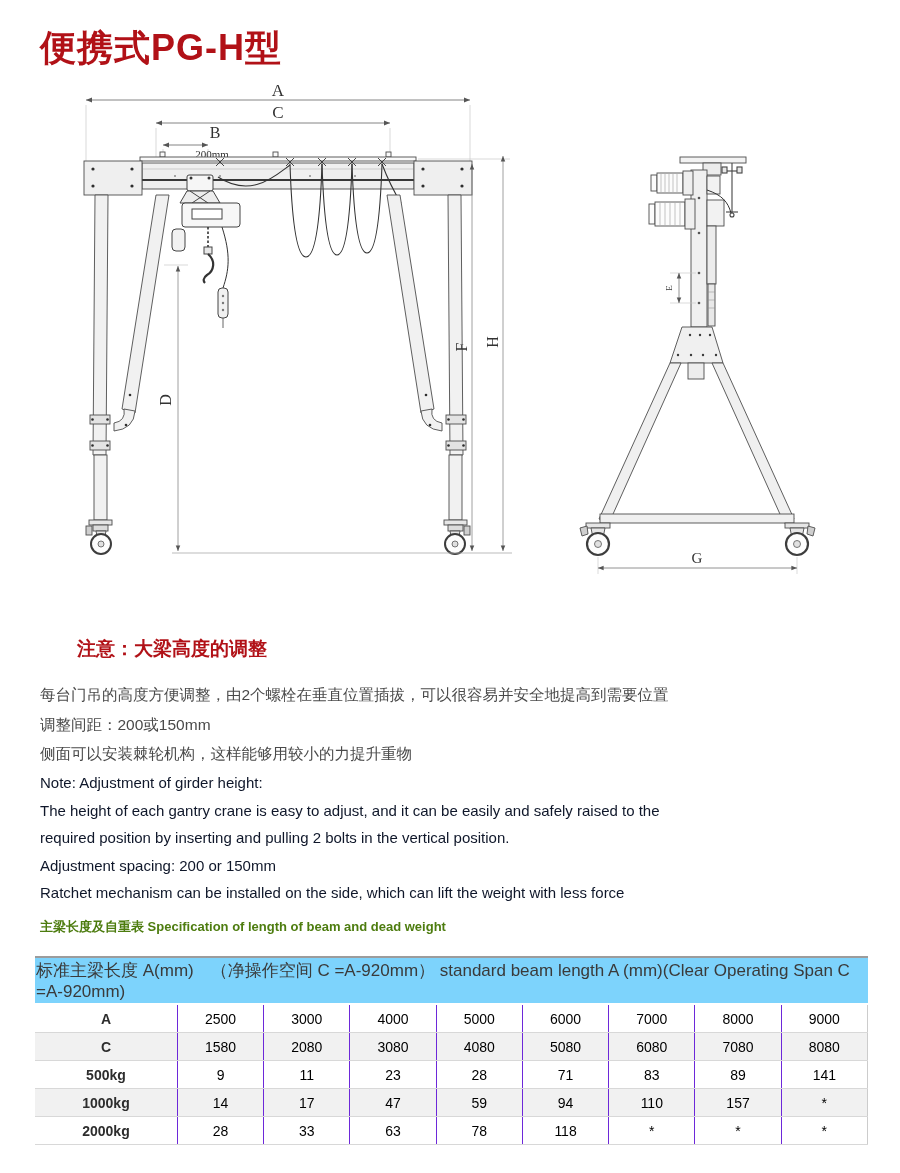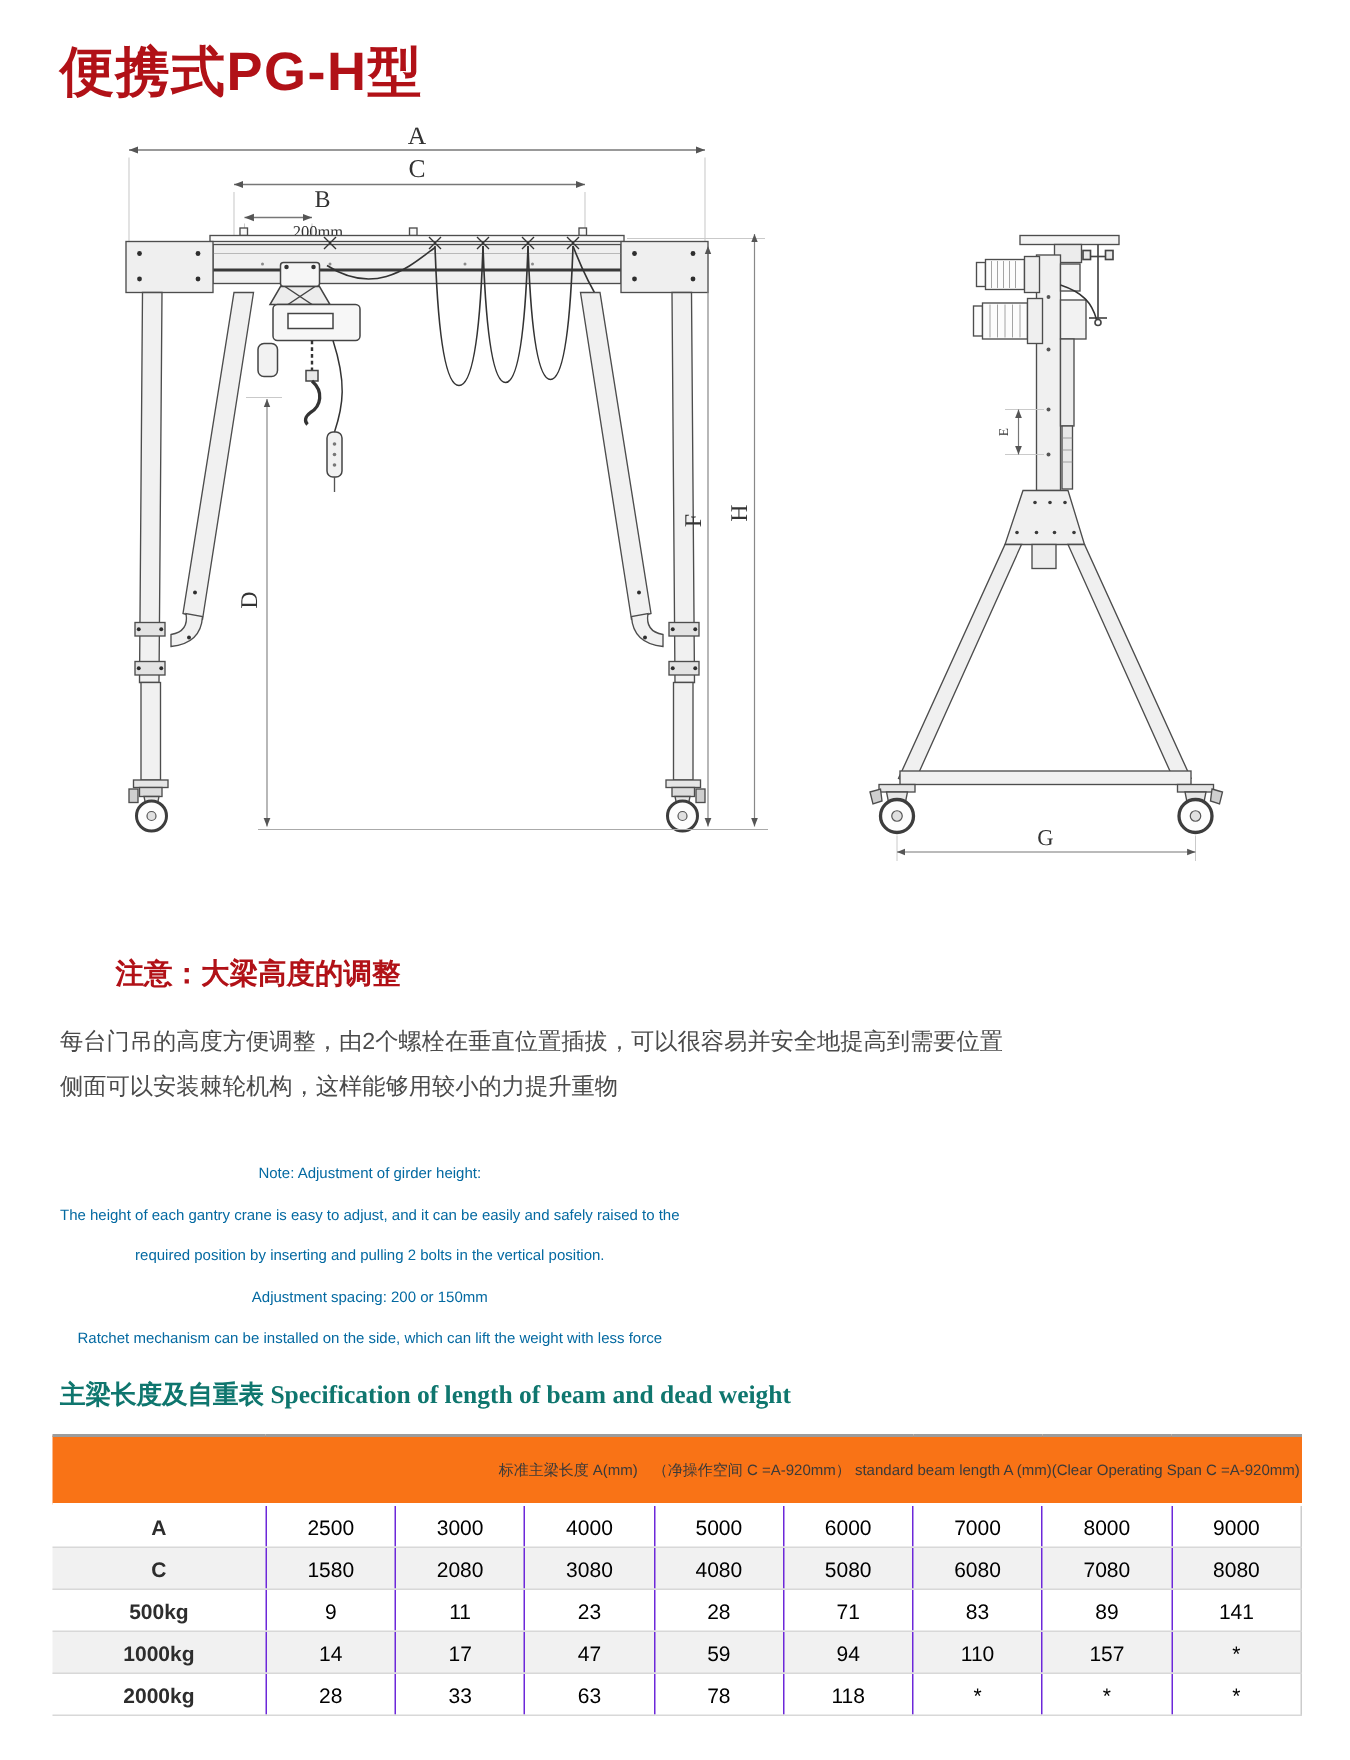--- a/index.html
+++ b/index.html
@@ -2,30 +2,30 @@
 <html><head>
 <meta charset="utf-8">
 <style>
   html,body{margin:0;padding:0;background:#fff;}
   #page{position:relative;width:900px;height:1173px;background:#fff;overflow:hidden;
         font-family:"Liberation Sans",sans-serif;}
   .abs{position:absolute;}
   #title{left:40px;top:24px;font-size:36px;font-weight:bold;color:#b11117;letter-spacing:1px;}
   #notice-heading{left:40px;top:636px;font-size:19px;font-weight:bold;color:#b11117;margin-left:37px;}
   .cn-text{left:40px;top:680px;font-size:15.5px;color:#4a4a4a;line-height:29.5px;}
-  .en-text{left:40px;top:769px;font-size:10px;color:#0369a1;line-height:27.5px;text-align:center;}
-  #spec-heading{left:40px;top:918px;font-size:17px;color:#0f766e;font-family:Liberation Serif, serif;}
+  .en-text{left:40px;top:769px;font-size:15px;color:#0f172a;line-height:27.5px;}
+  #spec-heading{left:40px;top:918px;font-size:13px;color:#4d7c0f;}
   #spec-heading .cn{font-weight:bold;}
   #spec-heading .en{font-weight:bold;}
   #spec-table-wrap{left:35px;top:956px;}
   table{border-collapse:collapse;table-layout:fixed;width:833px;}
   col.lbl{width:142px;}
   col.val{width:86px;}
-  thead th{background:#f97316;height:42px;font-weight:normal;font-size:10px;color:#3a3a3a;
-           border-top:2px solid #9c9c9c;border-bottom:2px solid #ffffff;text-align:right;}
+  thead th{background:#7dd3fc;height:42px;font-weight:normal;font-size:17px;color:#3a3a3a;
+           border-top:2px solid #9c9c9c;border-bottom:2px solid #ffffff;text-align:left;}
   tbody td{height:27px;text-align:center;font-size:14px;color:#000000;
            border-left:1px solid #6d28d9;border-bottom:1px solid #d8d8d8;padding:0;}
   tbody td:first-child{border-left:none;font-weight:bold;color:#2d2d2d;}
   tbody td:last-child{border-right:1px solid #cccccc;}
   tbody tr:nth-child(even){background:#f1f1f1;}
   .dimtxt{font-family:"Liberation Serif",serif;fill:#333;}
   svg{display:block;}
 </style>
 </head>
 <body>
@@ -293,20 +293,21 @@
       <line x1="237" y1="417" x2="237" y2="434" stroke="#c4c4c4" stroke-width="0.6"></line>
       <line x1="38" y1="428" x2="237" y2="428" stroke="#777" stroke-width="0.8" marker-start="url(#sa)" marker-end="url(#sa)"></line>
       <text class="dimtxt" x="137" y="423" font-size="15" text-anchor="middle">G</text>
     </g>
   </svg>
 
   <div id="notice-heading" class="abs">注意：大梁高度的调整</div>
 
   <div class="abs cn-text">
     <div>每台门吊的高度方便调整，由2个螺栓在垂直位置插拔，可以很容易并安全地提高到需要位置</div>
+    <div>调整间距：200或150mm</div>
     <div>侧面可以安装棘轮机构，这样能够用较小的力提升重物</div>
   </div>
 
   <div class="abs en-text">
     <div>Note: Adjustment of girder height:</div>
     <div>The height of each gantry crane is easy to adjust, and it can be easily and safely raised to the</div>
     <div>required position by inserting and pulling 2 bolts in the vertical position.</div>
     <div>Adjustment spacing: 200 or 150mm</div>
     <div>Ratchet mechanism can be installed on the side, which can lift the weight with less force</div>
   </div>

